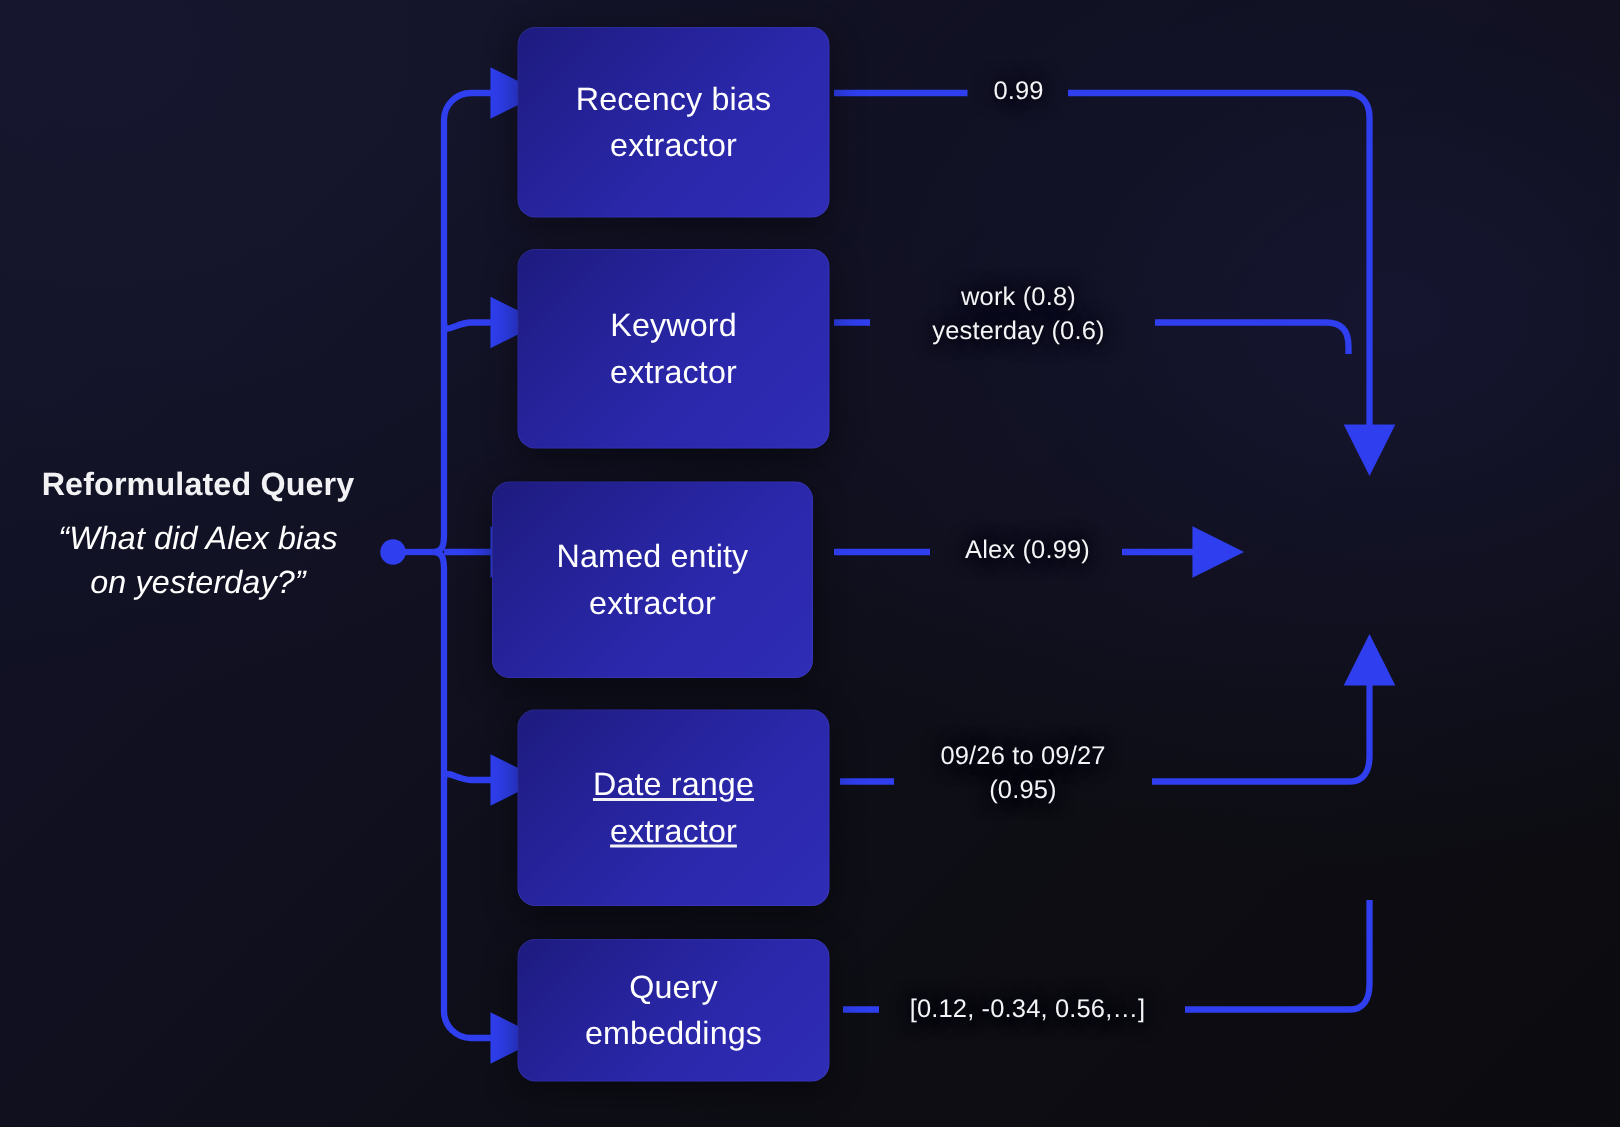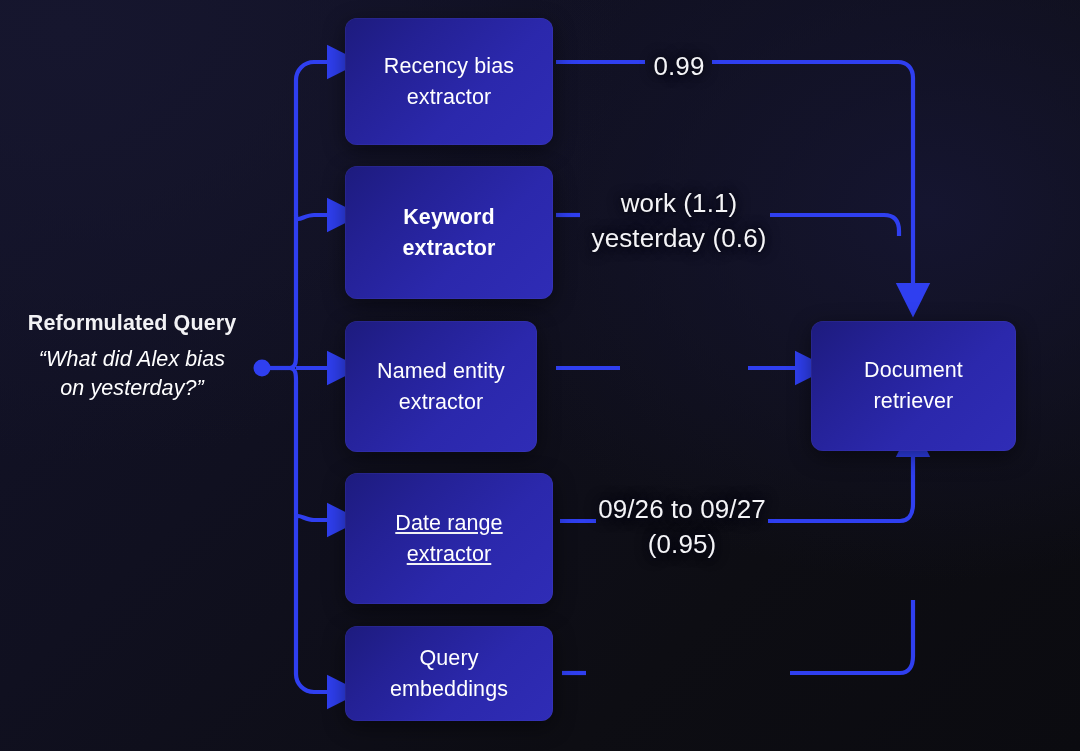--- a/index.html
+++ b/index.html
@@ -42,21 +42,21 @@
   .node-label {
     font-size: 21.5px;
     line-height: 1.42;
     letter-spacing: 0.1px;
     color: #ffffff;
     white-space: pre-line;
   }
   .edge-label {
     position: absolute;
     text-align: center;
-    font-size: 26px;
+    font-size: 17px;
     line-height: 1.36;
     letter-spacing: 0.1px;
     color: #f4f4f7;
     white-space: pre-line;
     z-index: 4;
     text-shadow: 0 0 7px rgba(12,12,24,0.98), 0 0 14px rgba(12,12,24,0.95), 0 0 3px rgba(12,12,24,1);
   }
   #query-block {
     position: absolute;
     left: 8px;
@@ -132,48 +132,46 @@
     <div id="query-title">Reformulated Query</div>
     <div id="query-text">“What did Alex bias
 on yesterday?”</div>
   </div>
 
   <div class="node" style="left:345px; top:0px; width:208px; height:127px;">
     <span class="node-label">Recency bias
 extractor</span>
   </div>
 
-  <div class="node" style="left:345px; top:148px; width:208px; height:133px;font-weight:bold;">
+  <div class="node" style="left:345px; top:148px; width:208px; height:133px;">
     <span class="node-label">Keyword
 extractor</span>
   </div>
 
-  <div class="node" style="left:345px; top:303px; width:192px; height:131px;">
+  <div class="node" style="left:328px; top:303px; width:214px; height:131px;">
     <span class="node-label">Named entity
 extractor</span>
   </div>
 
   <div class="node" style="left:345px; top:455px; width:208px; height:131px;text-decoration:underline;">
     <span class="node-label">Date range
 extractor</span>
   </div>
 
   <div class="node" style="left:345px; top:608px; width:208px; height:95px;">
     <span class="node-label">Query
 embeddings</span>
   </div>
 
-  <div class="node" style="left:811px; top:303px; width:205px; height:130px;">
-    <span class="node-label">Document
-retriever</span>
-  </div>
 
   <div class="edge-label" style="left:648px; top:49px; width:62px;">0.99</div>
 
-  <div class="edge-label" style="left:584px; top:186px; width:190px;">work (1.1)
+  <div class="edge-label" style="left:584px; top:186px; width:190px;">work (0.8)
 yesterday (0.6)</div>
 
+  <div class="edge-label" style="left:620px; top:355px; width:130px;">Alex (0.99)</div>
 
   <div class="edge-label" style="left:590px; top:492px; width:184px;">09/26 to 09/27
 (0.95)</div>
 
+  <div class="edge-label" style="left:576px; top:661px; width:218px;">[0.12, -0.34, 0.56,…]</div>
 
 </div>
 
 </body></html>

